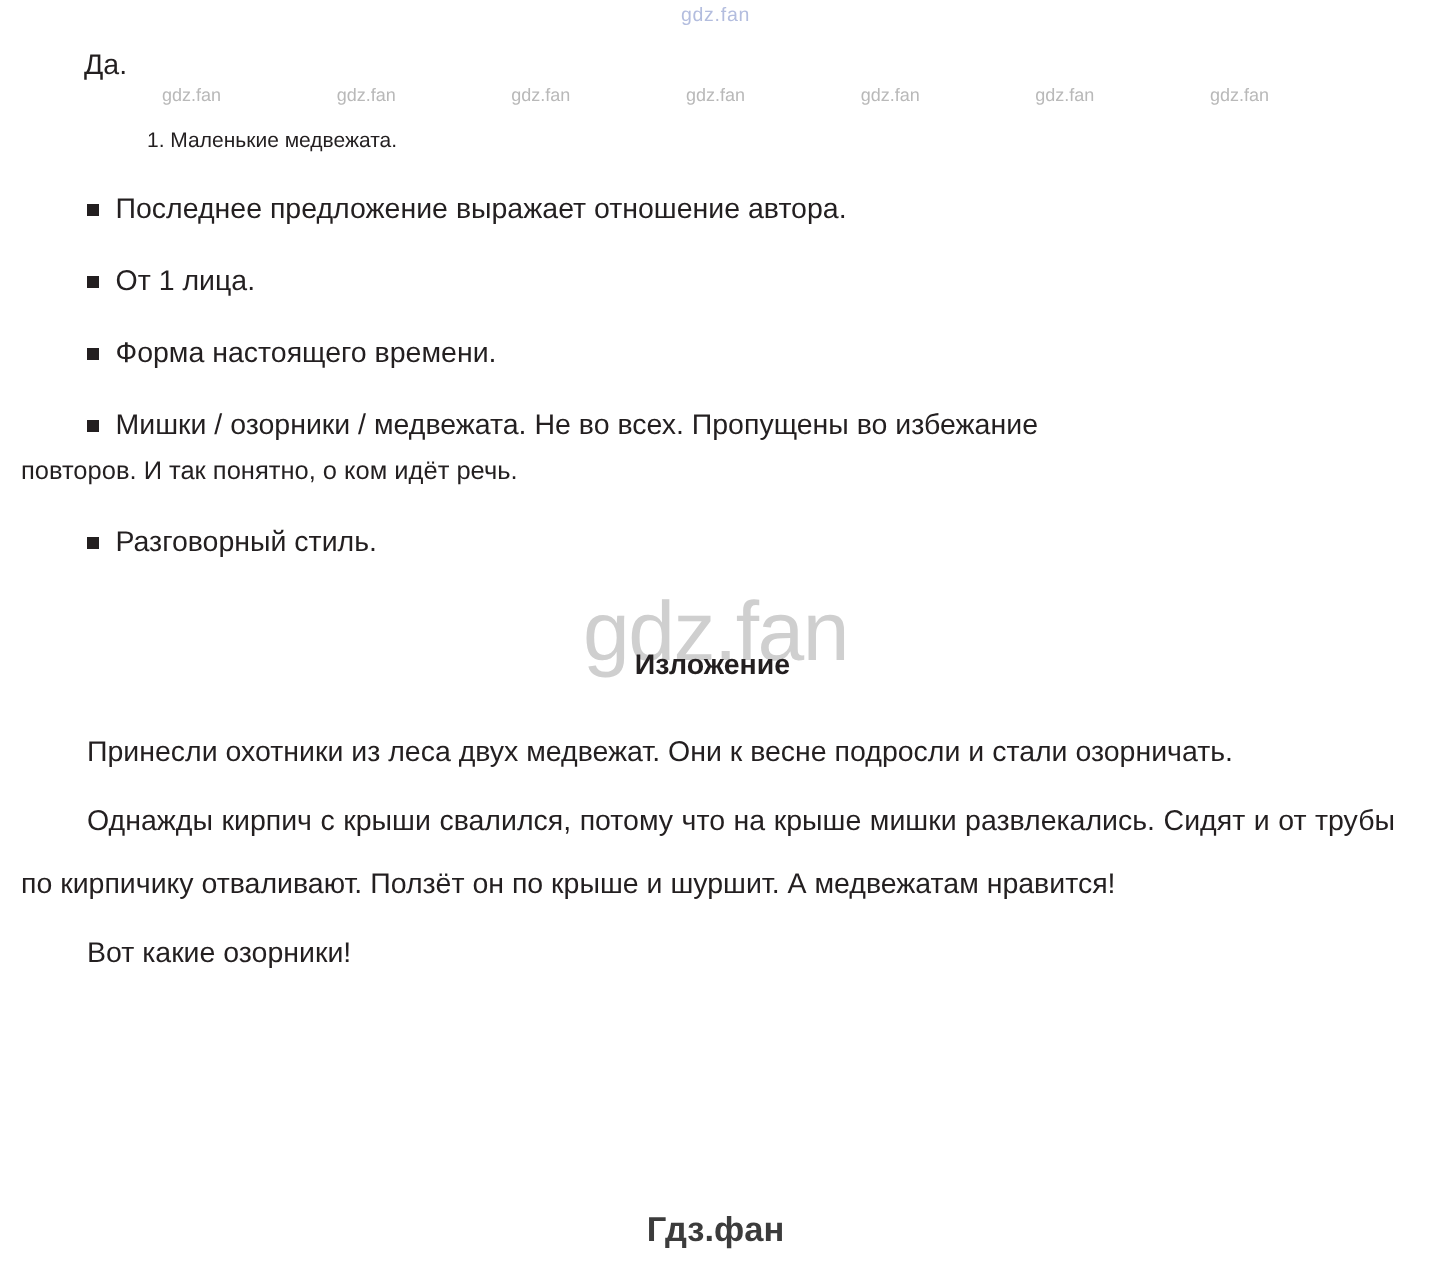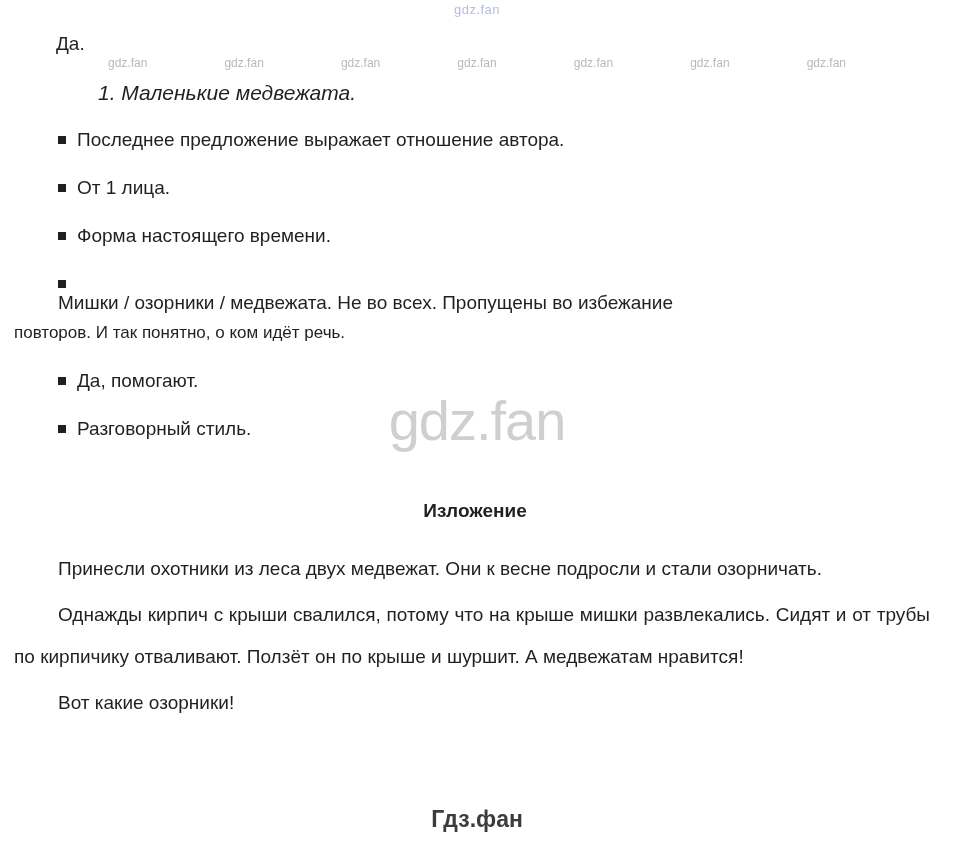--- a/index.html
+++ b/index.html
@@ -102,40 +102,38 @@
     background: #231f20;
     margin-top: 11px;
     margin-right: 11px;
   }
   .bullet-item .btext {
     flex: 1 1 auto;
   }
 
   .bullet-justify {
     padding-left: 44px;
-    flex-direction: column;
   }
   .bullet-justify .btext {
     text-align: justify;
     text-align-last: left;
   }
   .para-cont {
     font-size: 17px;
     line-height: 30px;
     margin: -18px 0 18px 0;
     padding-left: 0;
     text-align: justify;
     text-align-last: left;
   }
 
   .numbered {
-    font-size: 21px;
+    font-size: 14px;
     line-height: 30px;
     margin: 0 0 17px 84px;
-    font-style: italic;
   }
 
   .section-title {
     text-align: center;
     font-size: 19px;
     font-weight: bold;
     margin: 56px 0 26px 0;
   }
 
   .body-para {
@@ -193,24 +191,20 @@
       <span class="sq"></span>
       <span class="btext">Форма настоящего времени.</span>
     </div>
 
     <div class="bullet-item bullet-justify">
       <span class="sq"></span>
       <span class="btext">Мишки / озорники / медвежата. Не во всех. Пропущены во избежание</span>
     </div>
     <p class="para-cont">повторов. И так понятно, о ком идёт речь.</p>
 
-    <div class="bullet-item">
-      <span class="sq"></span>
-      <span class="btext">Да, помогают.</span>
-    </div>
 
     <div class="bullet-item">
       <span class="sq"></span>
       <span class="btext">Разговорный стиль.</span>
     </div>
 
     <h2 class="section-title">Изложение</h2>
 
     <p class="body-para">Принесли охотники из леса двух медвежат. Они к весне подросли и стали озорничать.</p>
     <p class="body-para">Однажды кирпич с крыши свалился, потому что на крыше мишки развлекались. Сидят и от трубы по кирпичику отваливают. Ползёт он по крыше и шуршит. А медвежатам нравится!</p>

